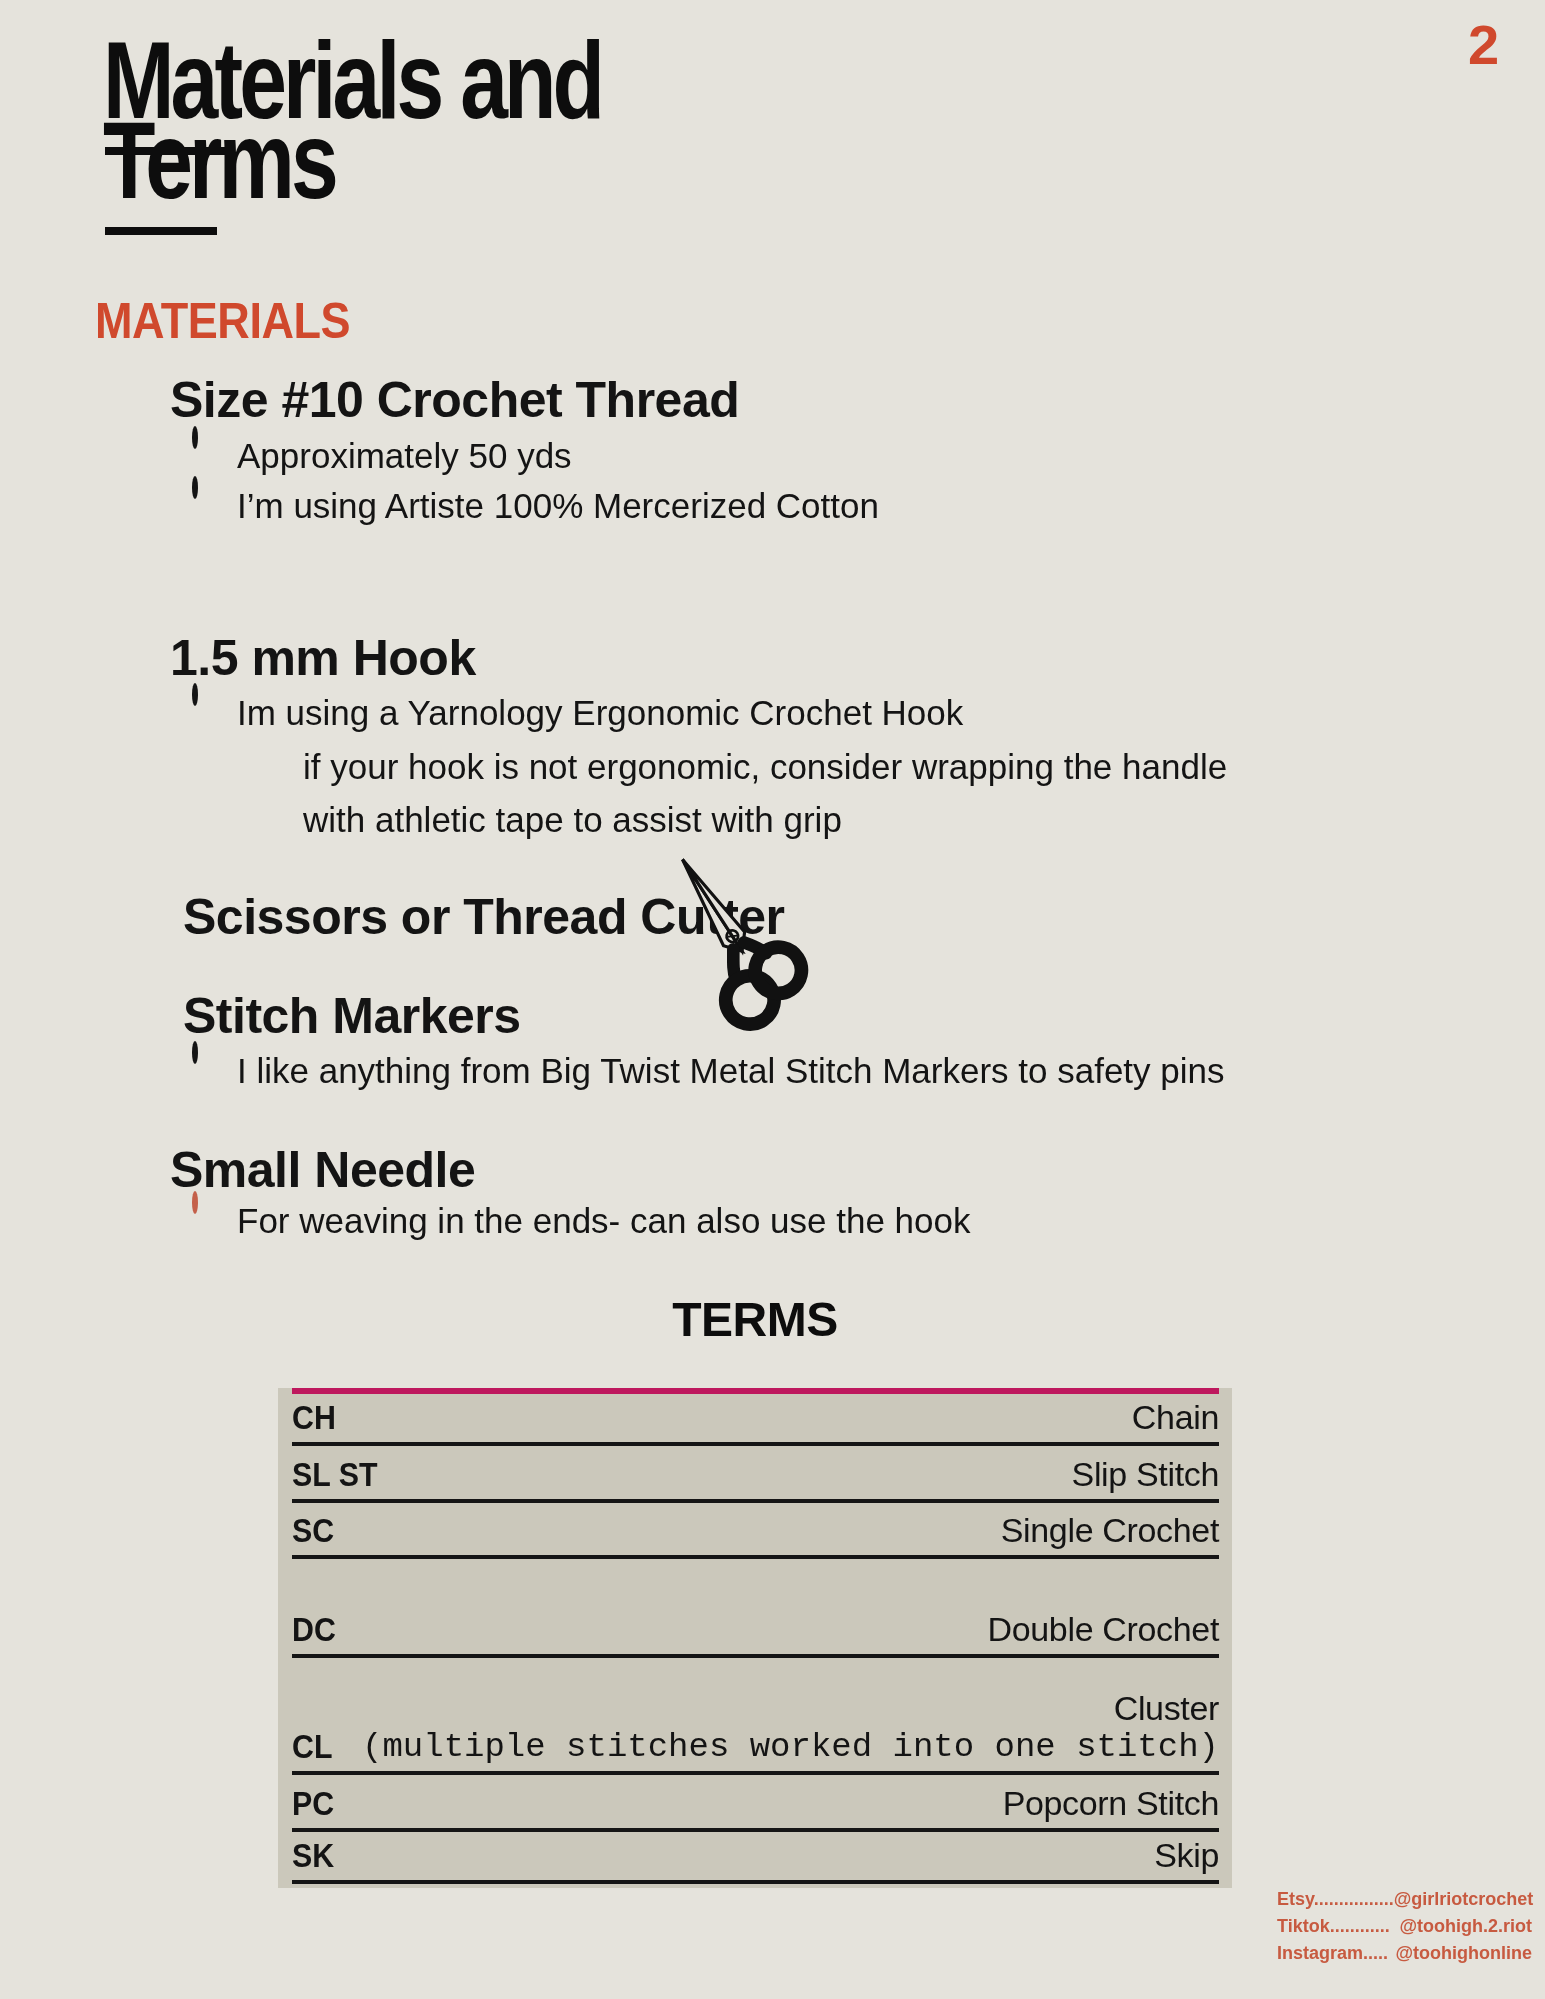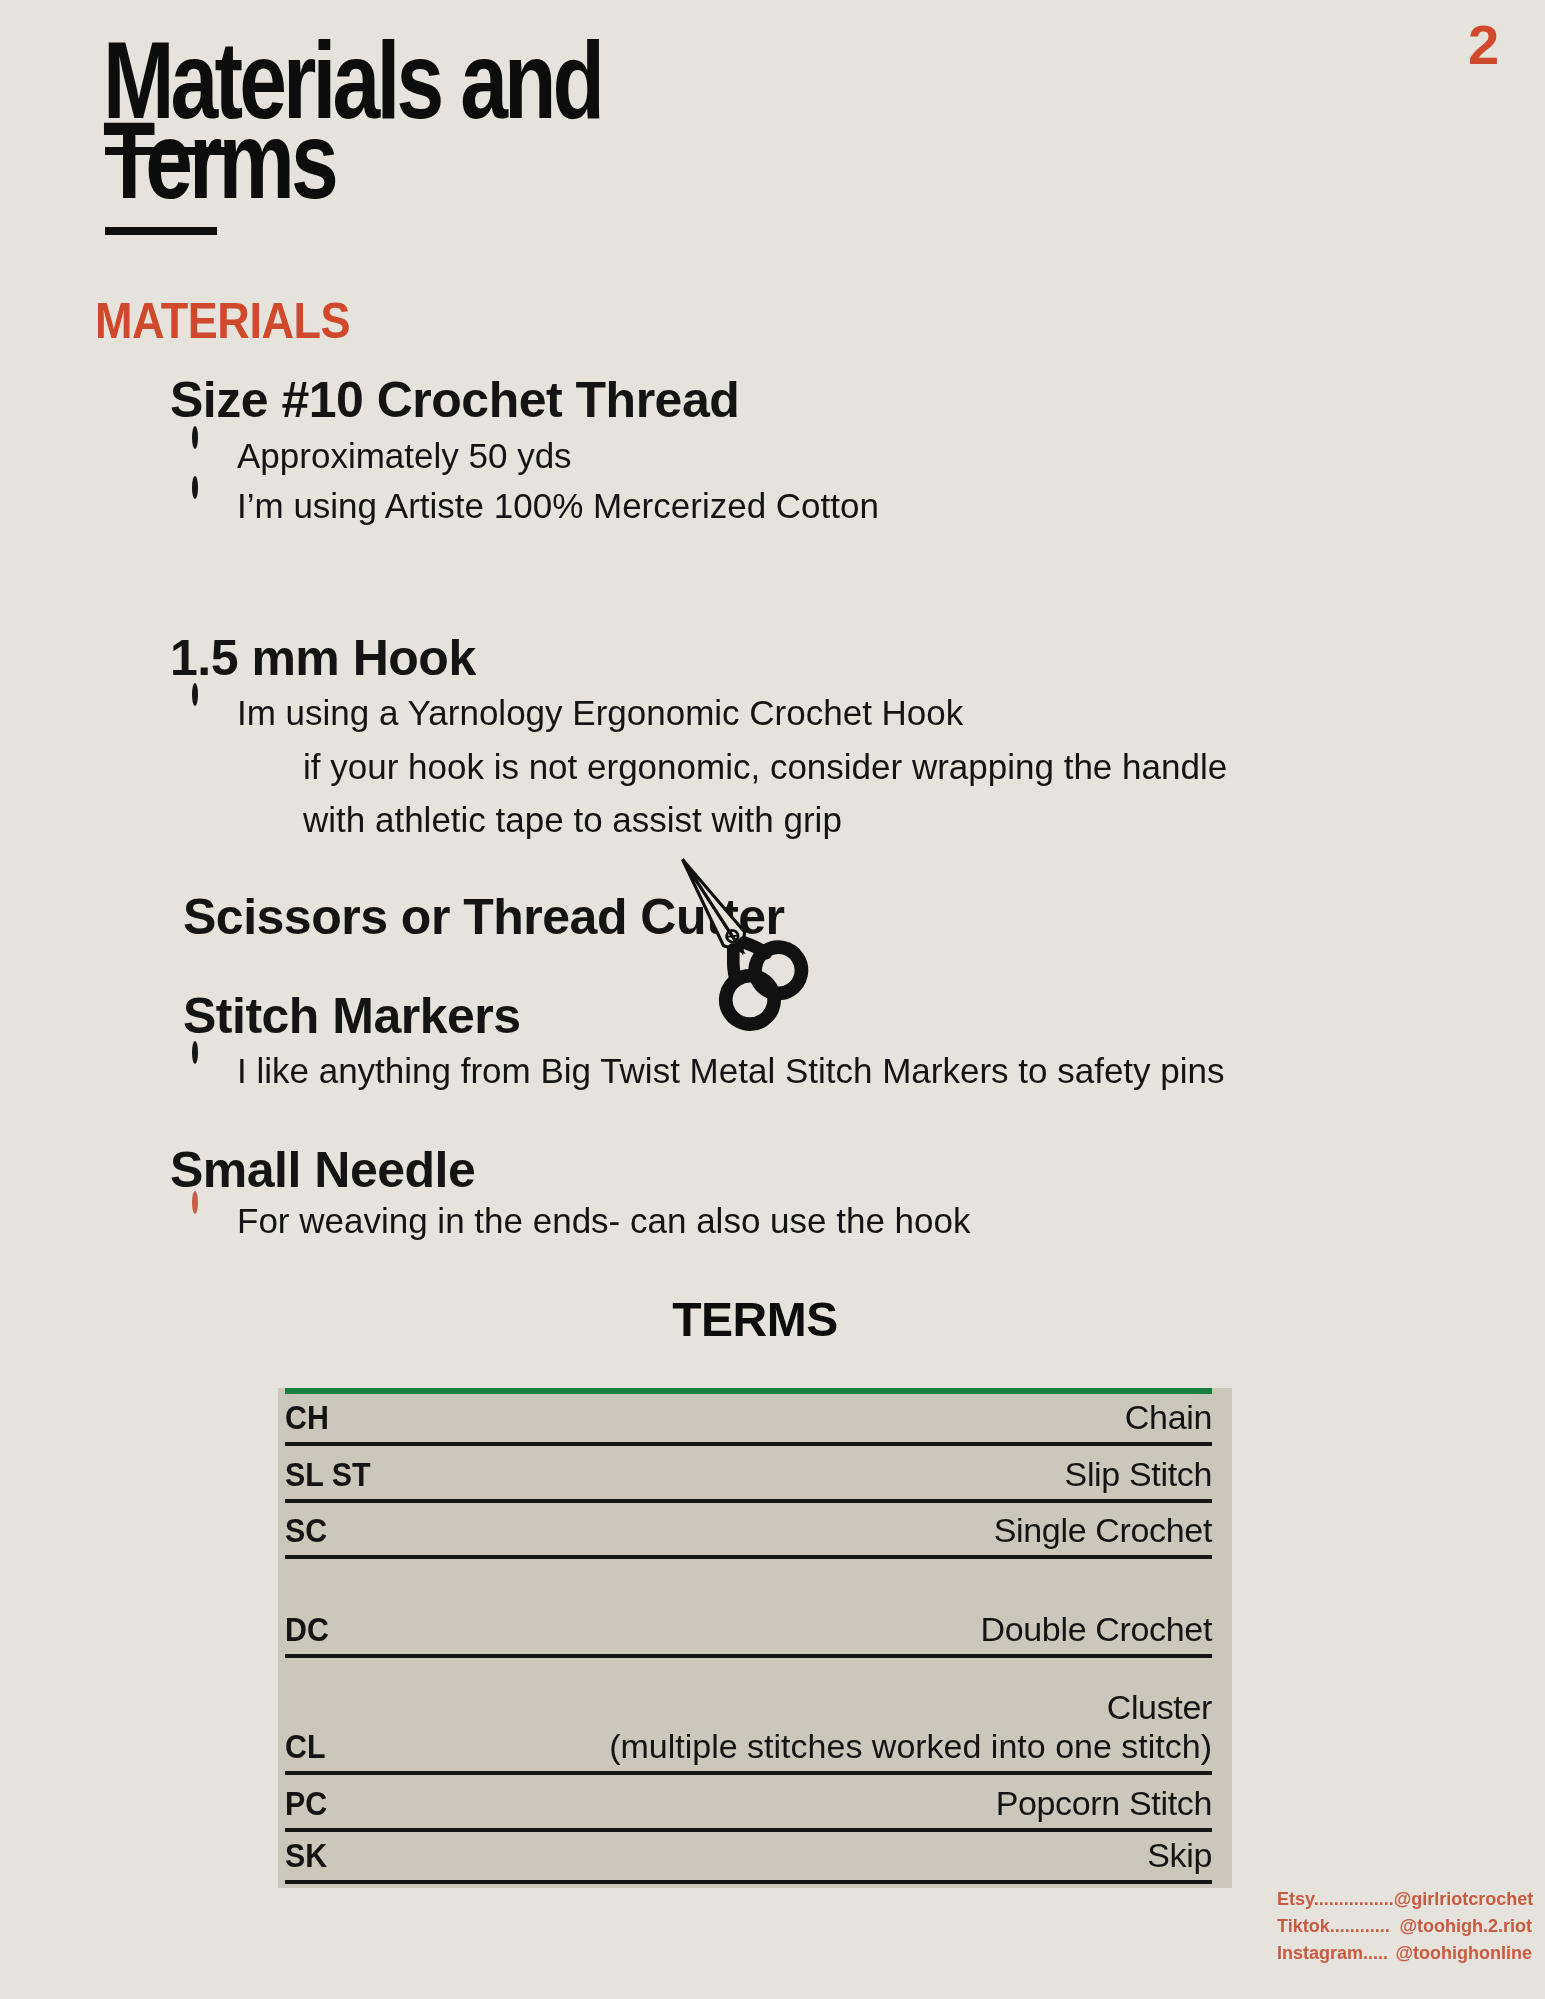--- a/index.html
+++ b/index.html
@@ -36,26 +36,26 @@
   .sq{width:12px; height:12px; background:#141414; margin-top:21px;}
 
   
   .scissors{position:absolute; left:648px; top:836px; width:185px; height:205px;}
   .scissors svg{width:100%; height:100%; transform:rotate(-33deg); transform-origin:50% 55%;}
 
   
   .terms-head{position:absolute; top:1292px; left:278px; width:954px; text-align:center;
               font-size:48px; font-weight:bold; color:#0d0d0d; letter-spacing:-0.01em;}
   .panel{position:absolute; left:278px; top:1388px; width:954px; height:500px; background:#cbc8bb;}
-  .rules{margin-left:7px; width:927px; border-top:6px solid #15803d;}
+  .rules{margin-left:14px; width:927px; border-top:6px solid #be185d;}
   .trow{display:flex; justify-content:space-between; align-items:flex-end;
         border-bottom:4px solid #151515; box-sizing:border-box; padding-bottom:5px;}
   .trow .abbr{font-size:33px; font-weight:bold; color:#141414; transform:scaleX(0.92); transform-origin:left bottom; white-space:nowrap;}
   .trow .term{font-size:34px; font-weight:normal; color:#141414; text-align:right; letter-spacing:-0.01em; white-space:nowrap;}
-  .trow .note{font-size:34px; font-weight:normal; color:#141414; text-align:right; white-space:nowrap;}
+  .trow .note{font-size:34px; font-weight:normal; color:#141414; text-align:right; white-space:nowrap;font-family:Liberation Mono, monospace;}
   .h52{height:52px;} .h57{height:57px;} .h56{height:56px;} .h99{height:99px;gap:8px;} .h117{height:117px;}
 
   
   .footer{position:absolute; left:1277px; top:1886px; width:255px;}
   .frow{display:flex; justify-content:space-between; line-height:27px;align-items:flex-end;}
   .frow .flabel, .frow .fhandle{font-size:18px; font-weight:bold; color:#c75a40; white-space:nowrap;}
 </style>
 </head>
 <body>
 

